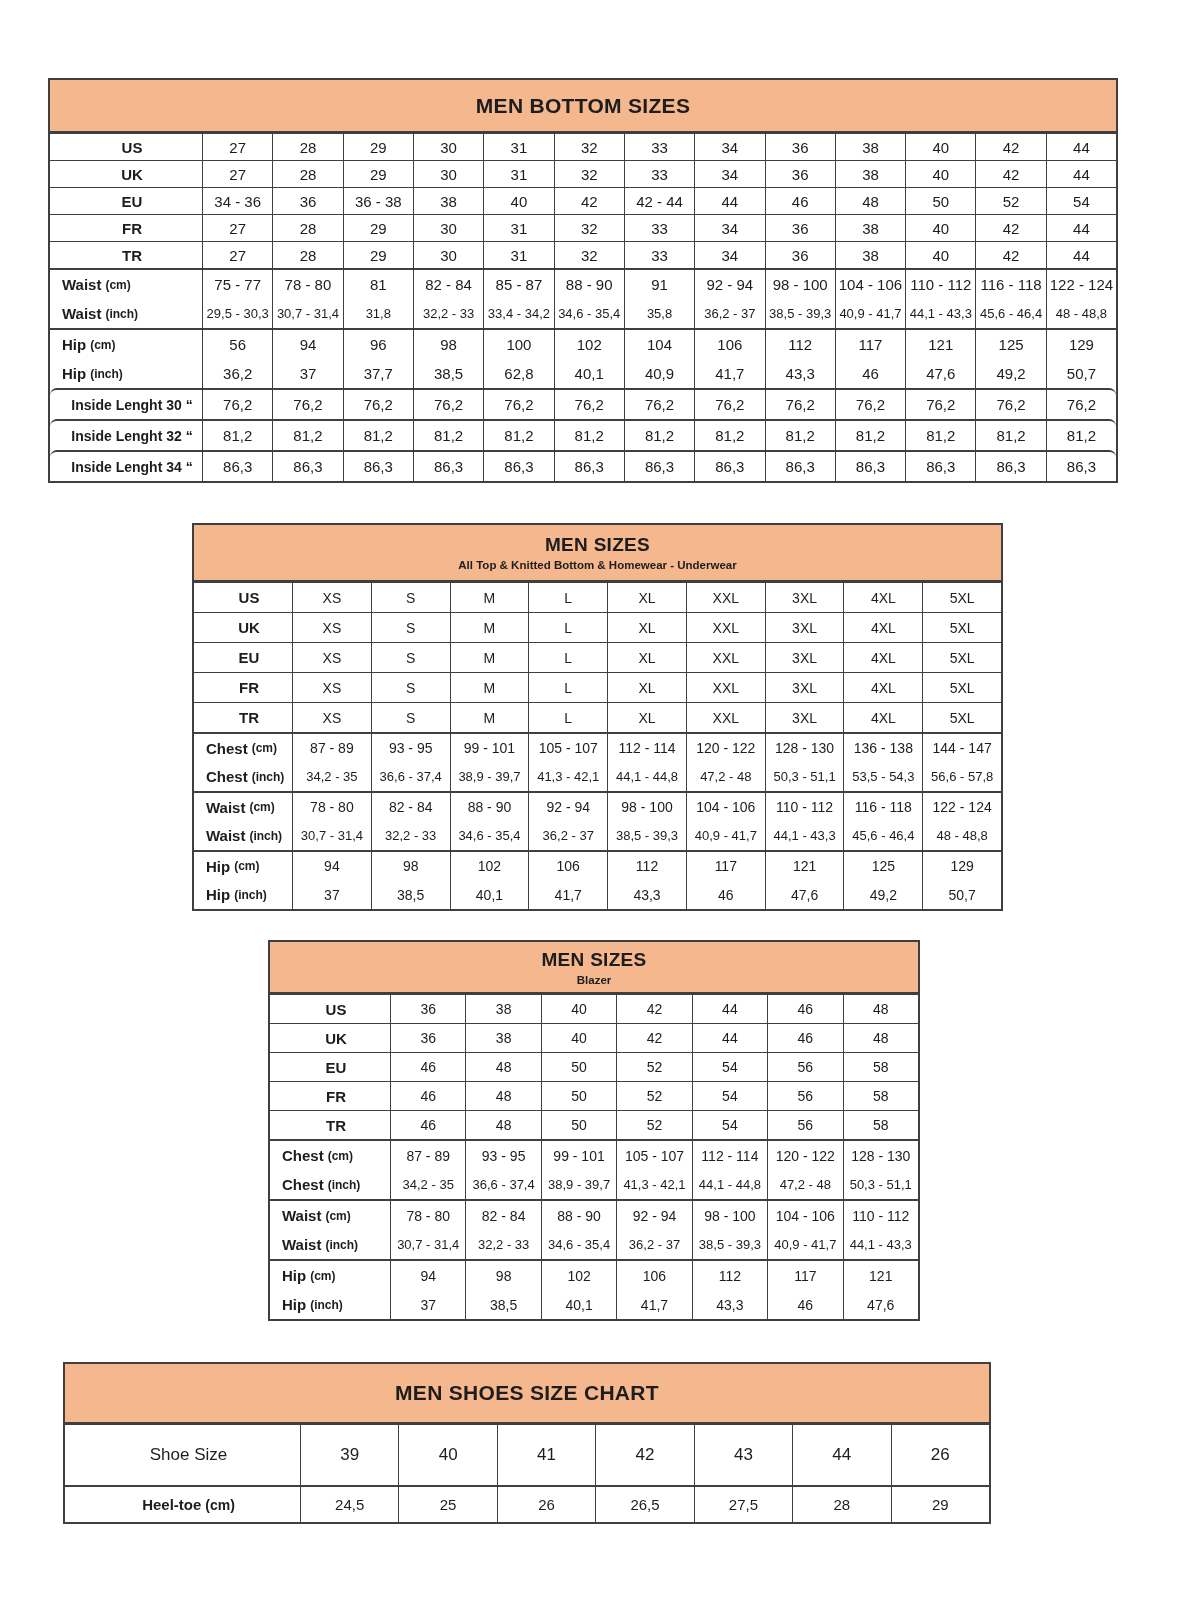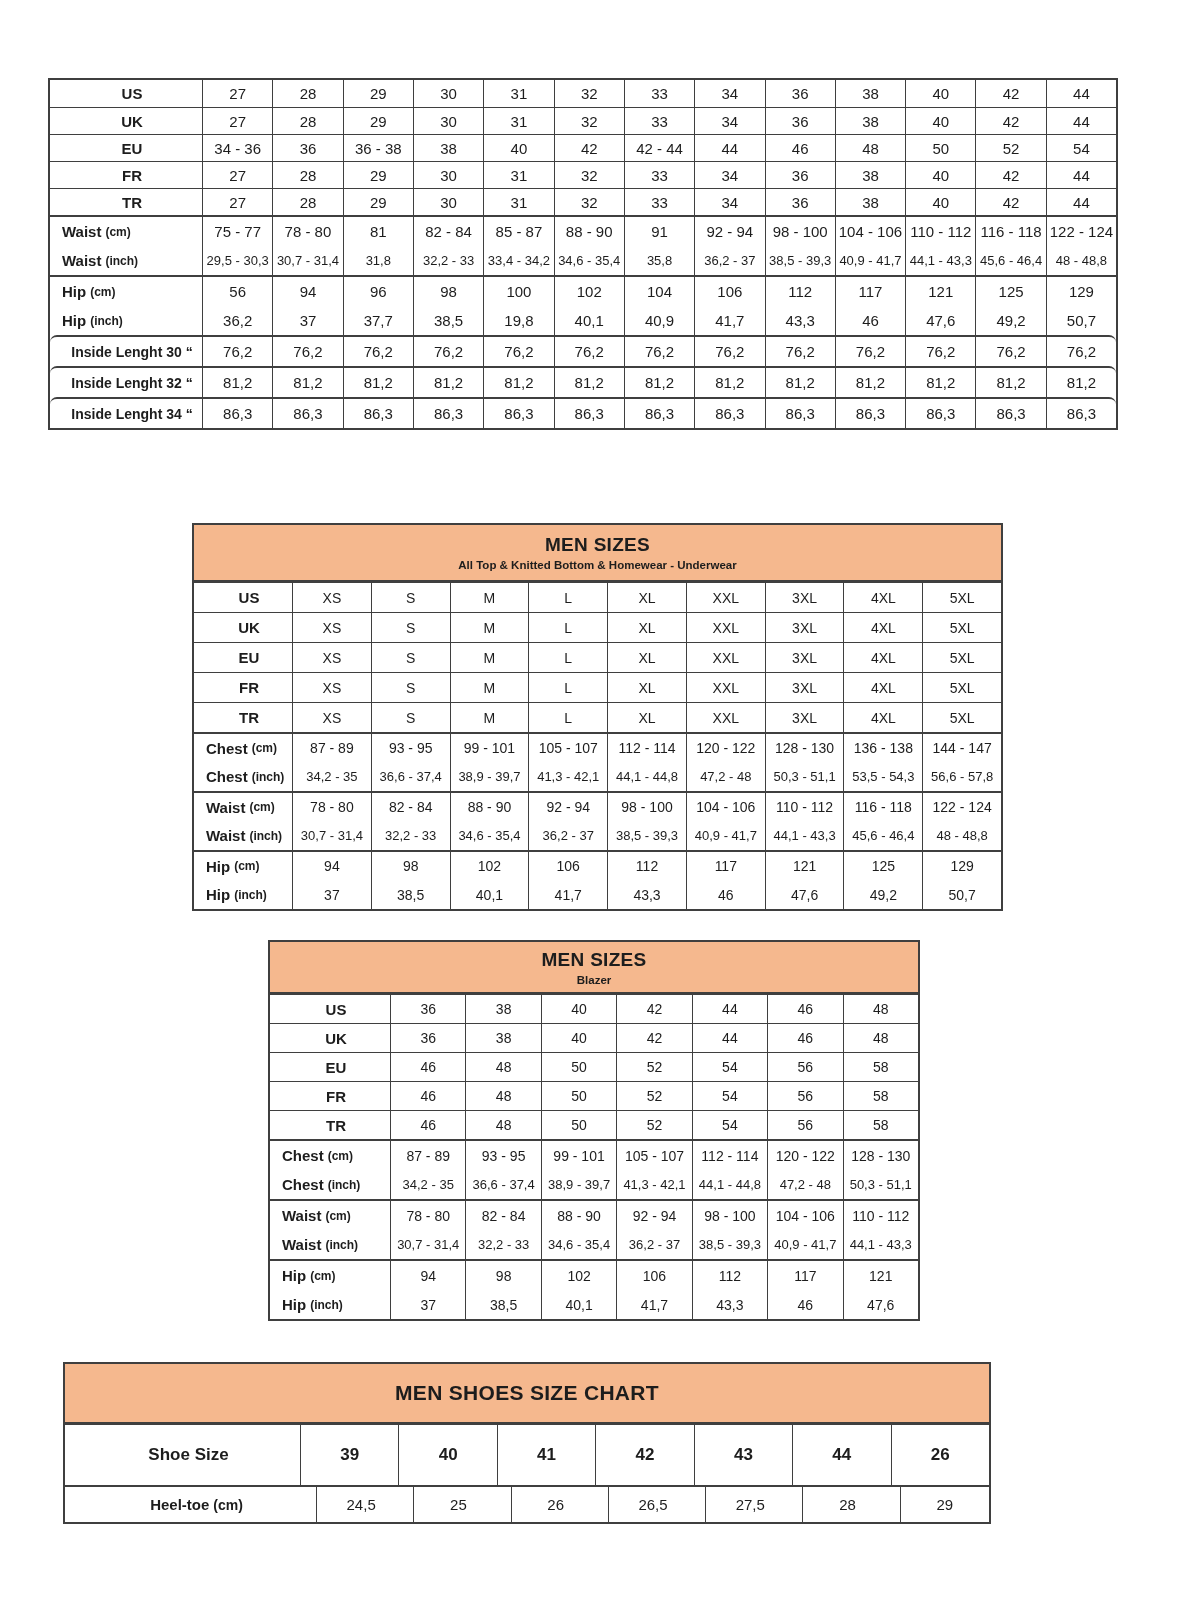--- a/index.html
+++ b/index.html
@@ -69,29 +69,33 @@
   #t3 .tcell{font-size:14px;}
   #t3 .tlabel{font-size:15px;}
 
   
   #t4{left:63px;top:1362px;width:928px;--labelw:235px;}
   #t4 .thead{height:60px;}
   #t4 .r-shoe{height:61px;}
   #t4 .r-heel{height:37px;}
   #t4 .tlabel{font-size:17px;}
   #t4 .lab-unit{font-size:14px;}
-  #t4 .r-shoe .tcell{font-size:17px;font-weight:700;}
-  #t4 .r-heel .tcell{font-size:15px;margin-left:8px;}
+  #t4 .r-shoe .tcell{font-size:17px;font-weight:400;}
+  #t4 .r-heel .tcell{font-size:15px;}
 </style>
 </head>
 <body>
 
 <div id="canvas" style="--hdr: #f5b88e; --border: #3f3f3f; --txt: #1d1d1d;">
 
   <div id="t1" class="tbl">
+    <div class="thead">
+      <div class="ttl">MEN BOTTOM SIZES</div>
+
+    </div>
   <div class="trow r-size">
         <div class="tcell tlabel">
           <span class="lab-main">US</span>
         </div>
         <div class="tcell">27</div>
         <div class="tcell">28</div>
         <div class="tcell">29</div>
         <div class="tcell">30</div>
         <div class="tcell">31</div>
         <div class="tcell">32</div>
@@ -261,21 +265,21 @@
         <div class="tcell">
           <div class="vline">96</div>
           <div class="vline">37,7</div>
         </div>
         <div class="tcell">
           <div class="vline">98</div>
           <div class="vline">38,5</div>
         </div>
         <div class="tcell">
           <div class="vline">100</div>
-          <div class="vline">19,8</div>
+          <div class="vline">62,8</div>
         </div>
         <div class="tcell">
           <div class="vline">102</div>
           <div class="vline">40,1</div>
         </div>
         <div class="tcell">
           <div class="vline">104</div>
           <div class="vline">40,9</div>
         </div>
         <div class="tcell">

